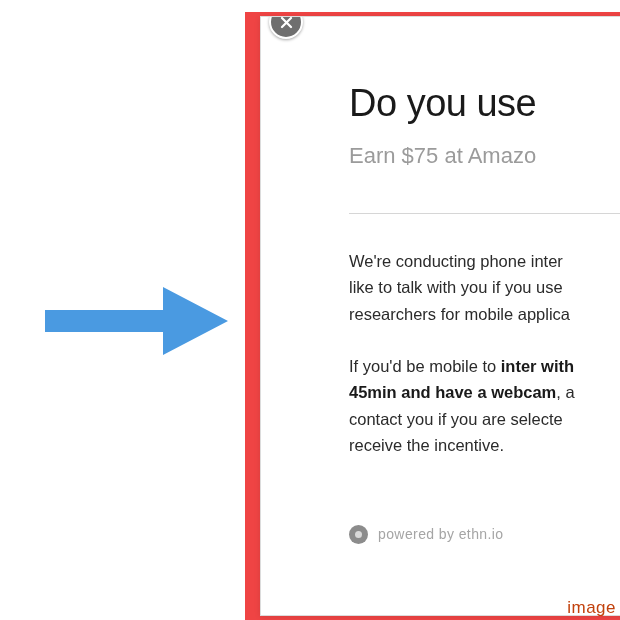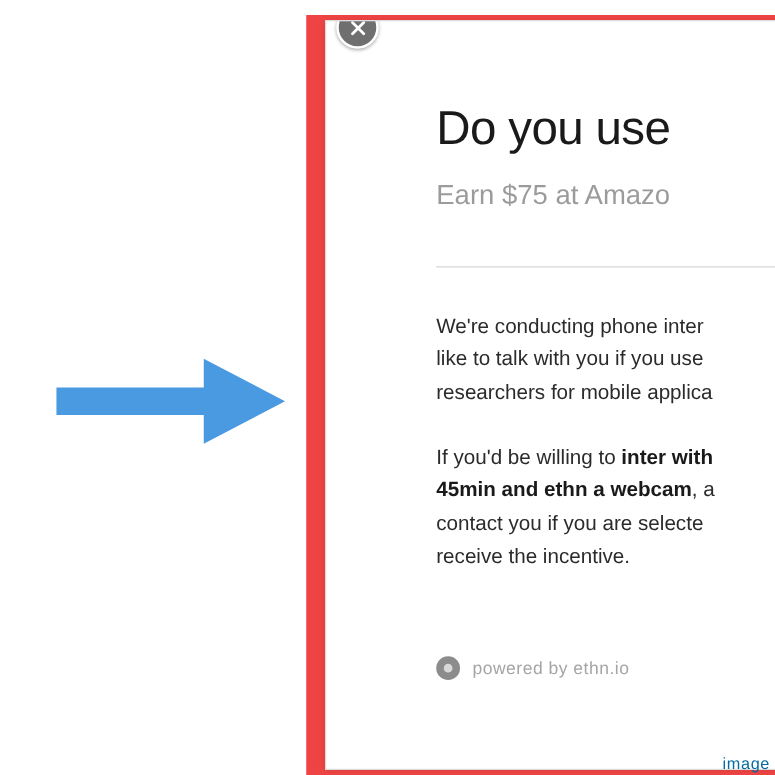--- a/index.html
+++ b/index.html
@@ -138,22 +138,22 @@
   #powered-label {
     font-size: 14px;
     color: #a5a5a5;
     letter-spacing: 0.4px;
   }
 
   #watermark {
     position: absolute;
     right: 4px;
     bottom: 2px;
-    font-size: 13px;
-    color: #0369a1;
+    font-size: 17px;
+    color: #c2410c;
     letter-spacing: 0.5px;
     z-index: 9;
   }
 </style>
 </head>
 <body>
 
 <div id="left-pane">
   <div id="arrow">
     <svg width="185" height="72" viewBox="0 0 185 72" xmlns="http://www.w3.org/2000/svg">
@@ -174,22 +174,22 @@
     <div class="dialog-inner">
       <h1 id="headline">Do you use</h1>
       <div id="subhead">Earn $75 at Amazo</div>
 
       <div id="divider"></div>
 
       <p class="body-text">We're conducting phone inter
 like to talk with you if you use
 researchers for mobile applica</p>
 
-      <p class="body-text second"><span>If you'd be willing to </span><b>inter with</b><span>
-</span><b>45min and ethn a webcam</b><span>, a
+      <p class="body-text second"><span>If you'd be mobile to </span><b>inter with</b><span>
+</span><b>45min and have a webcam</b><span>, a
 contact you if you are selecte
 receive the incentive.</span></p>
 
       <div id="powered">
         <span id="powered-mark">
             <i></i>
           </span>
         <span id="powered-label">powered by ethn.io</span>
       </div>
     </div>

